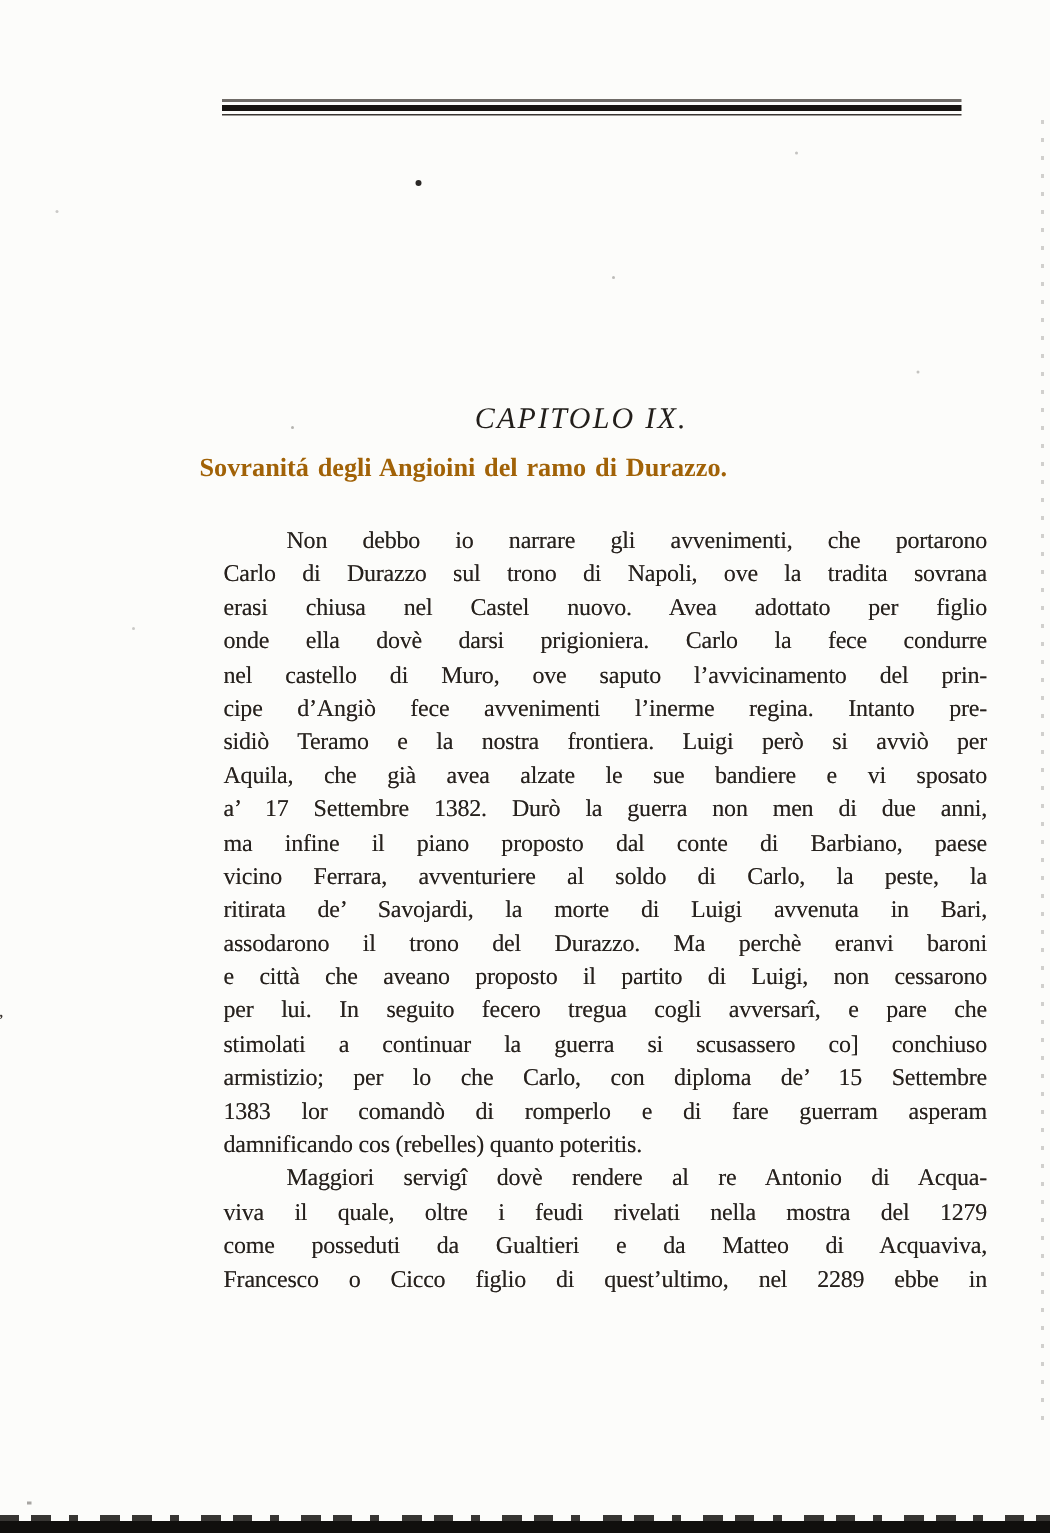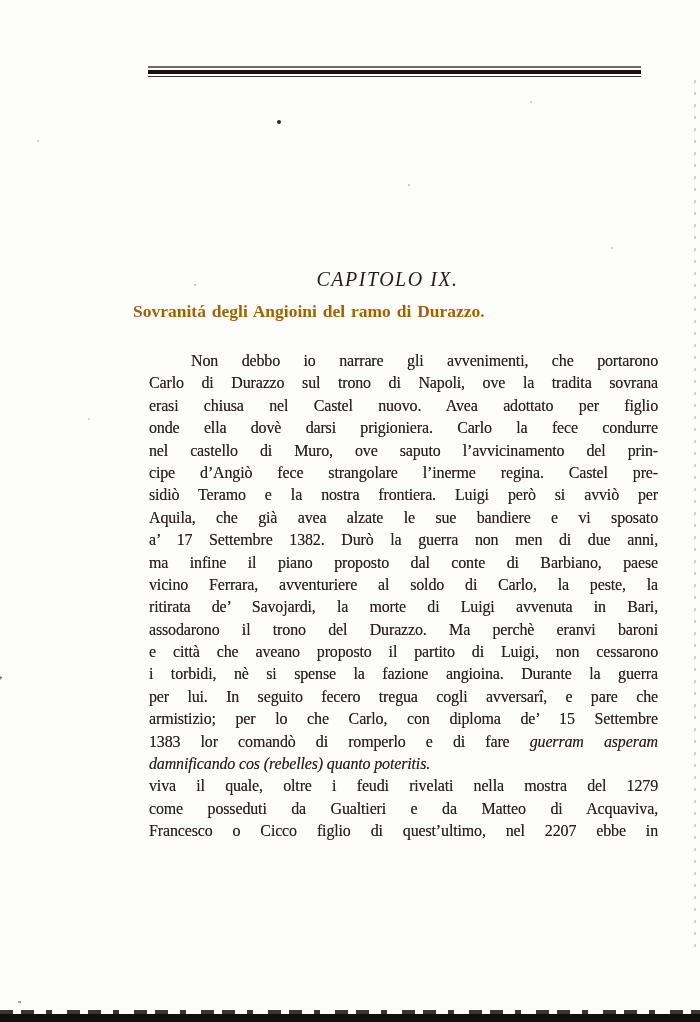--- a/index.html
+++ b/index.html
@@ -42,21 +42,21 @@
     margin-left:16px;
   }
   .ln{
     height:22.4px;
     text-align:justify;
     text-align-last:justify;
     white-space:normal;
   }
   .ln.indent{padding-left:42px;}
   .ln.endpara{text-align-last:left;}
-  .it{font-style:italic;}
+  .it{}
 
   
   .bottom-edge{position:absolute;left:0;right:0;bottom:0;height:8px;background:#100f0d;}
   .bottom-edge::before{
     content:"";position:absolute;top:-4px;left:0;right:0;height:4px;
     background:repeating-linear-gradient(90deg,
       #14120f 0 13px, transparent 13px 21px,
       #14120f 21px 34px, transparent 34px 46px,
       #14120f 46px 52px, transparent 52px 67px);
     opacity:.85;
@@ -96,40 +96,41 @@
   <div class="subtitle">Sovranitá degli Angioini del ramo di Durazzo.</div>
 
   <div class="bodytext">
 
     <div>
       <div class="ln indent">Non debbo io narrare gli avvenimenti, che portarono</div>
       <div class="ln">Carlo di Durazzo sul trono di Napoli, ove la tradita sovrana</div>
       <div class="ln">erasi chiusa nel Castel nuovo. Avea adottato per figlio</div>
       <div class="ln">onde ella dovè darsi prigioniera. Carlo la fece condurre</div>
       <div class="ln">nel castello di Muro, ove saputo l’avvicinamento del prin-</div>
-      <div class="ln">cipe d’Angiò fece strangolare l’inerme regina. Castel pre-</div>
+      <div class="ln">cipe d’Angiò fece avvenimenti l’inerme regina. Intanto pre-</div>
       <div class="ln">sidiò Teramo e la nostra frontiera. Luigi però si avviò per</div>
       <div class="ln">Aquila, che già avea alzate le sue bandiere e vi sposato</div>
       <div class="ln">a’ 17 Settembre 1382. Durò la guerra non men di due anni,</div>
       <div class="ln">ma infine il piano proposto dal conte di Barbiano, paese</div>
       <div class="ln">vicino Ferrara, avventuriere al soldo di Carlo, la peste, la</div>
       <div class="ln">ritirata de’ Savojardi, la morte di Luigi avvenuta in Bari,</div>
       <div class="ln">assodarono il trono del Durazzo. Ma perchè eranvi baroni</div>
       <div class="ln">e città che aveano proposto il partito di Luigi, non cessarono</div>
-      <div class="ln">i torbidi, nè si spense la fazione angioina. Durante la guerra</div>
       <div class="ln">per lui. In seguito fecero tregua cogli avversarî, e pare che</div>
+      <div class="ln">stimolati a continuar la guerra si scusassero co] conchiuso</div>
       <div class="ln">armistizio; per lo che Carlo, con diploma de’ 15 Settembre</div>
       <div class="ln"><span>1383 lor comandò di romperlo e di fare </span><span class="it">guerram asperam</span></div>
       <div class="ln endpara it">damnificando cos (rebelles) quanto poteritis.</div>
     </div>
 
     <div>
+      <div class="ln indent">Maggiori servigî dovè rendere al re Antonio di Acqua-</div>
       <div class="ln">viva il quale, oltre i feudi rivelati nella mostra del 1279</div>
       <div class="ln">come posseduti da Gualtieri e da Matteo di Acquaviva,</div>
-      <div class="ln">Francesco o Cicco figlio di quest’ultimo, nel 2207 ebbe in</div>
+      <div class="ln">Francesco o Cicco figlio di quest’ultimo, nel 2289 ebbe in</div>
     </div>
 
   </div>
 
   <div class="edge-noise"></div>
   <div class="speck s1"></div>
   <div class="speck s2"></div>
   <div class="speck s3"></div>
   <div class="speck s4"></div>
   <div class="speck s5"></div>

